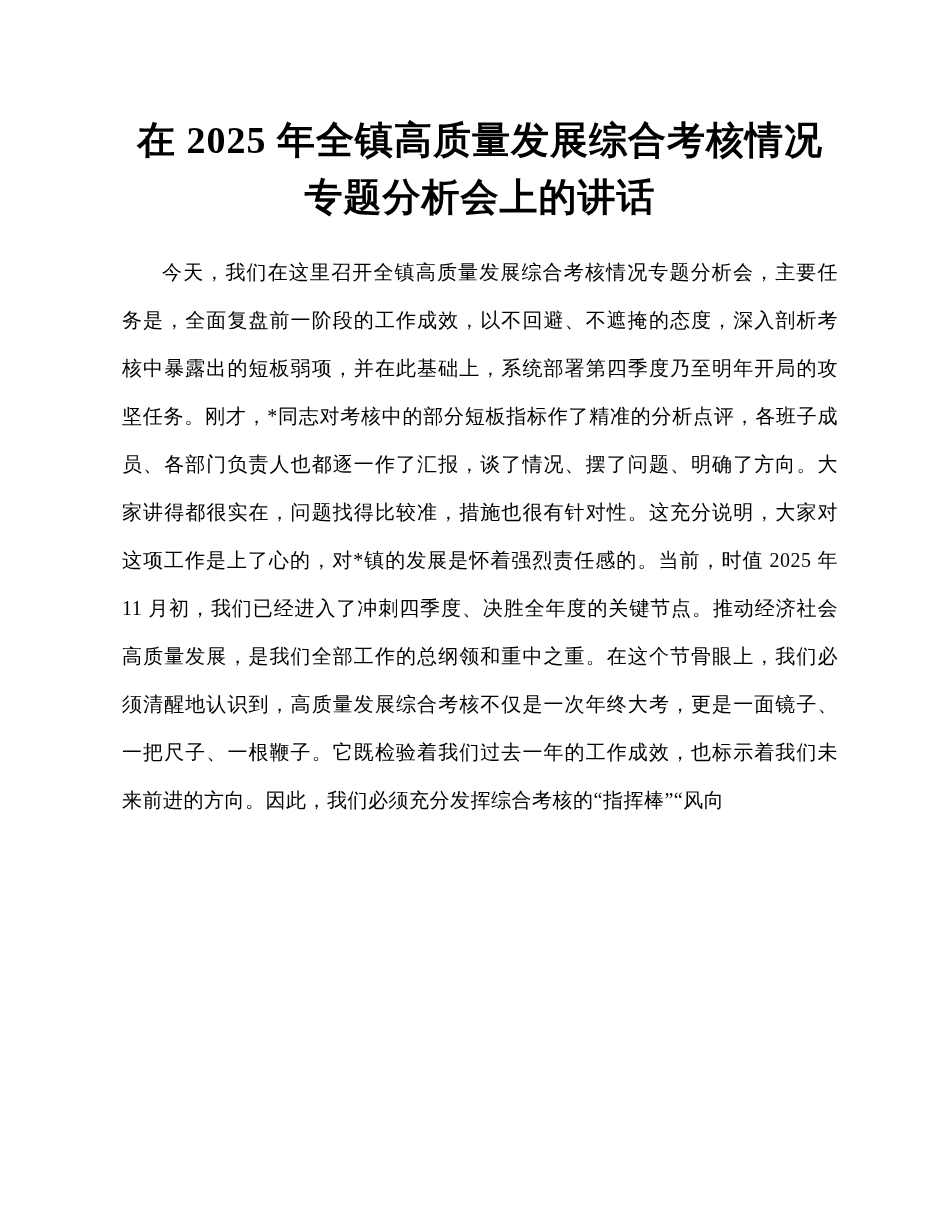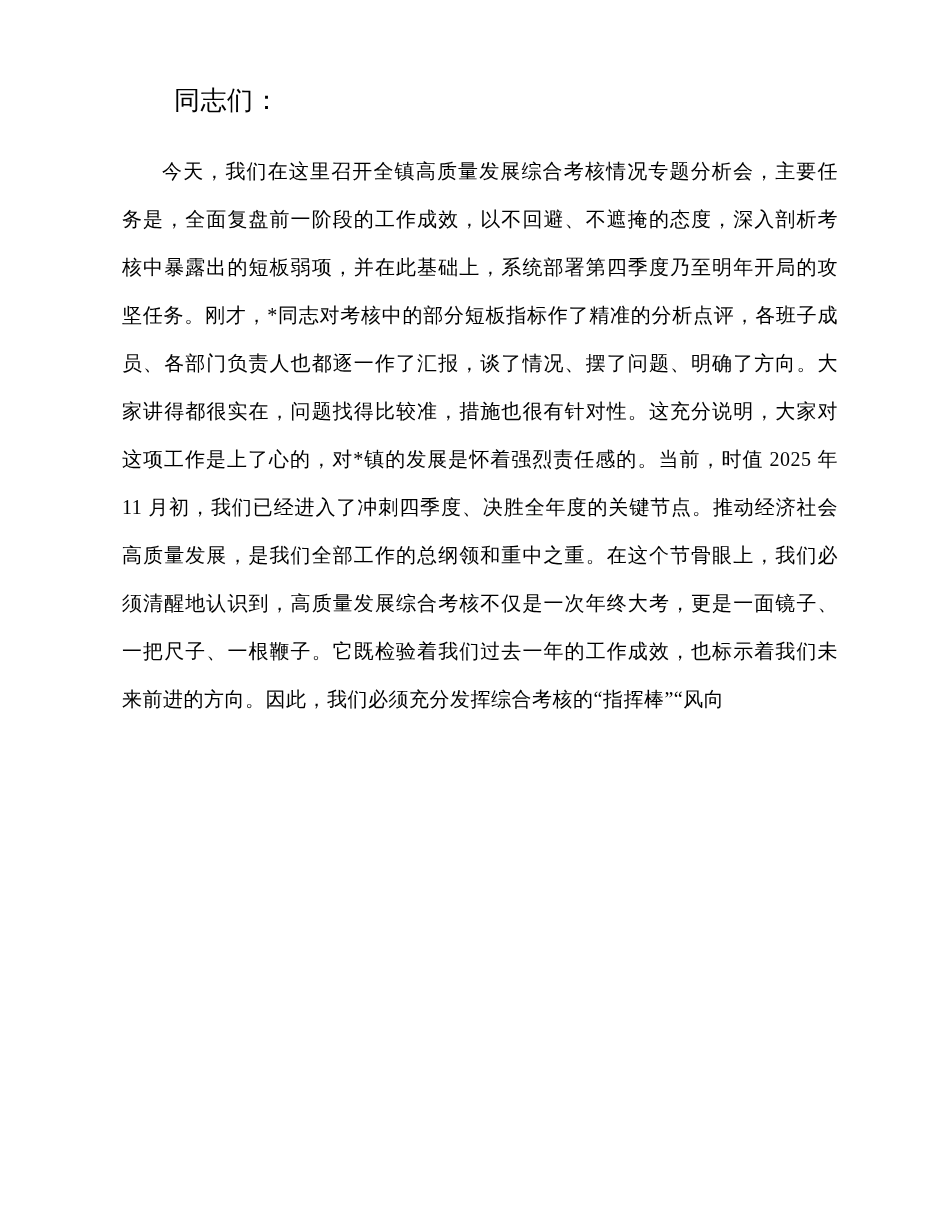--- a/index.html
+++ b/index.html
@@ -48,16 +48,16 @@
     text-indent: 2em;
     text-align: justify;
     letter-spacing: 0.5px;
   }
 </style>
 </head>
 <body>
 
 <div class="page">
   <div class="content">
-    <p class="salutation">同志们：</p>
+    <h1 class="doc-title">在 2025 年全镇高质量发展综合考核情况专题分析会上的讲话</h1>
     <p class="body-para">今天，我们在这里召开全镇高质量发展综合考核情况专题分析会，主要任务是，全面复盘前一阶段的工作成效，以不回避、不遮掩的态度，深入剖析考核中暴露出的短板弱项，并在此基础上，系统部署第四季度乃至明年开局的攻坚任务。刚才，*同志对考核中的部分短板指标作了精准的分析点评，各班子成员、各部门负责人也都逐一作了汇报，谈了情况、摆了问题、明确了方向。大家讲得都很实在，问题找得比较准，措施也很有针对性。这充分说明，大家对这项工作是上了心的，对*镇的发展是怀着强烈责任感的。当前，时值 2025 年 11 月初，我们已经进入了冲刺四季度、决胜全年度的关键节点。推动经济社会高质量发展，是我们全部工作的总纲领和重中之重。在这个节骨眼上，我们必须清醒地认识到，高质量发展综合考核不仅是一次年终大考，更是一面镜子、一把尺子、一根鞭子。它既检验着我们过去一年的工作成效，也标示着我们未来前进的方向。因此，我们必须充分发挥综合考核的“指挥棒”“风向</p>
   </div>
 </div>
 
 </body></html>

